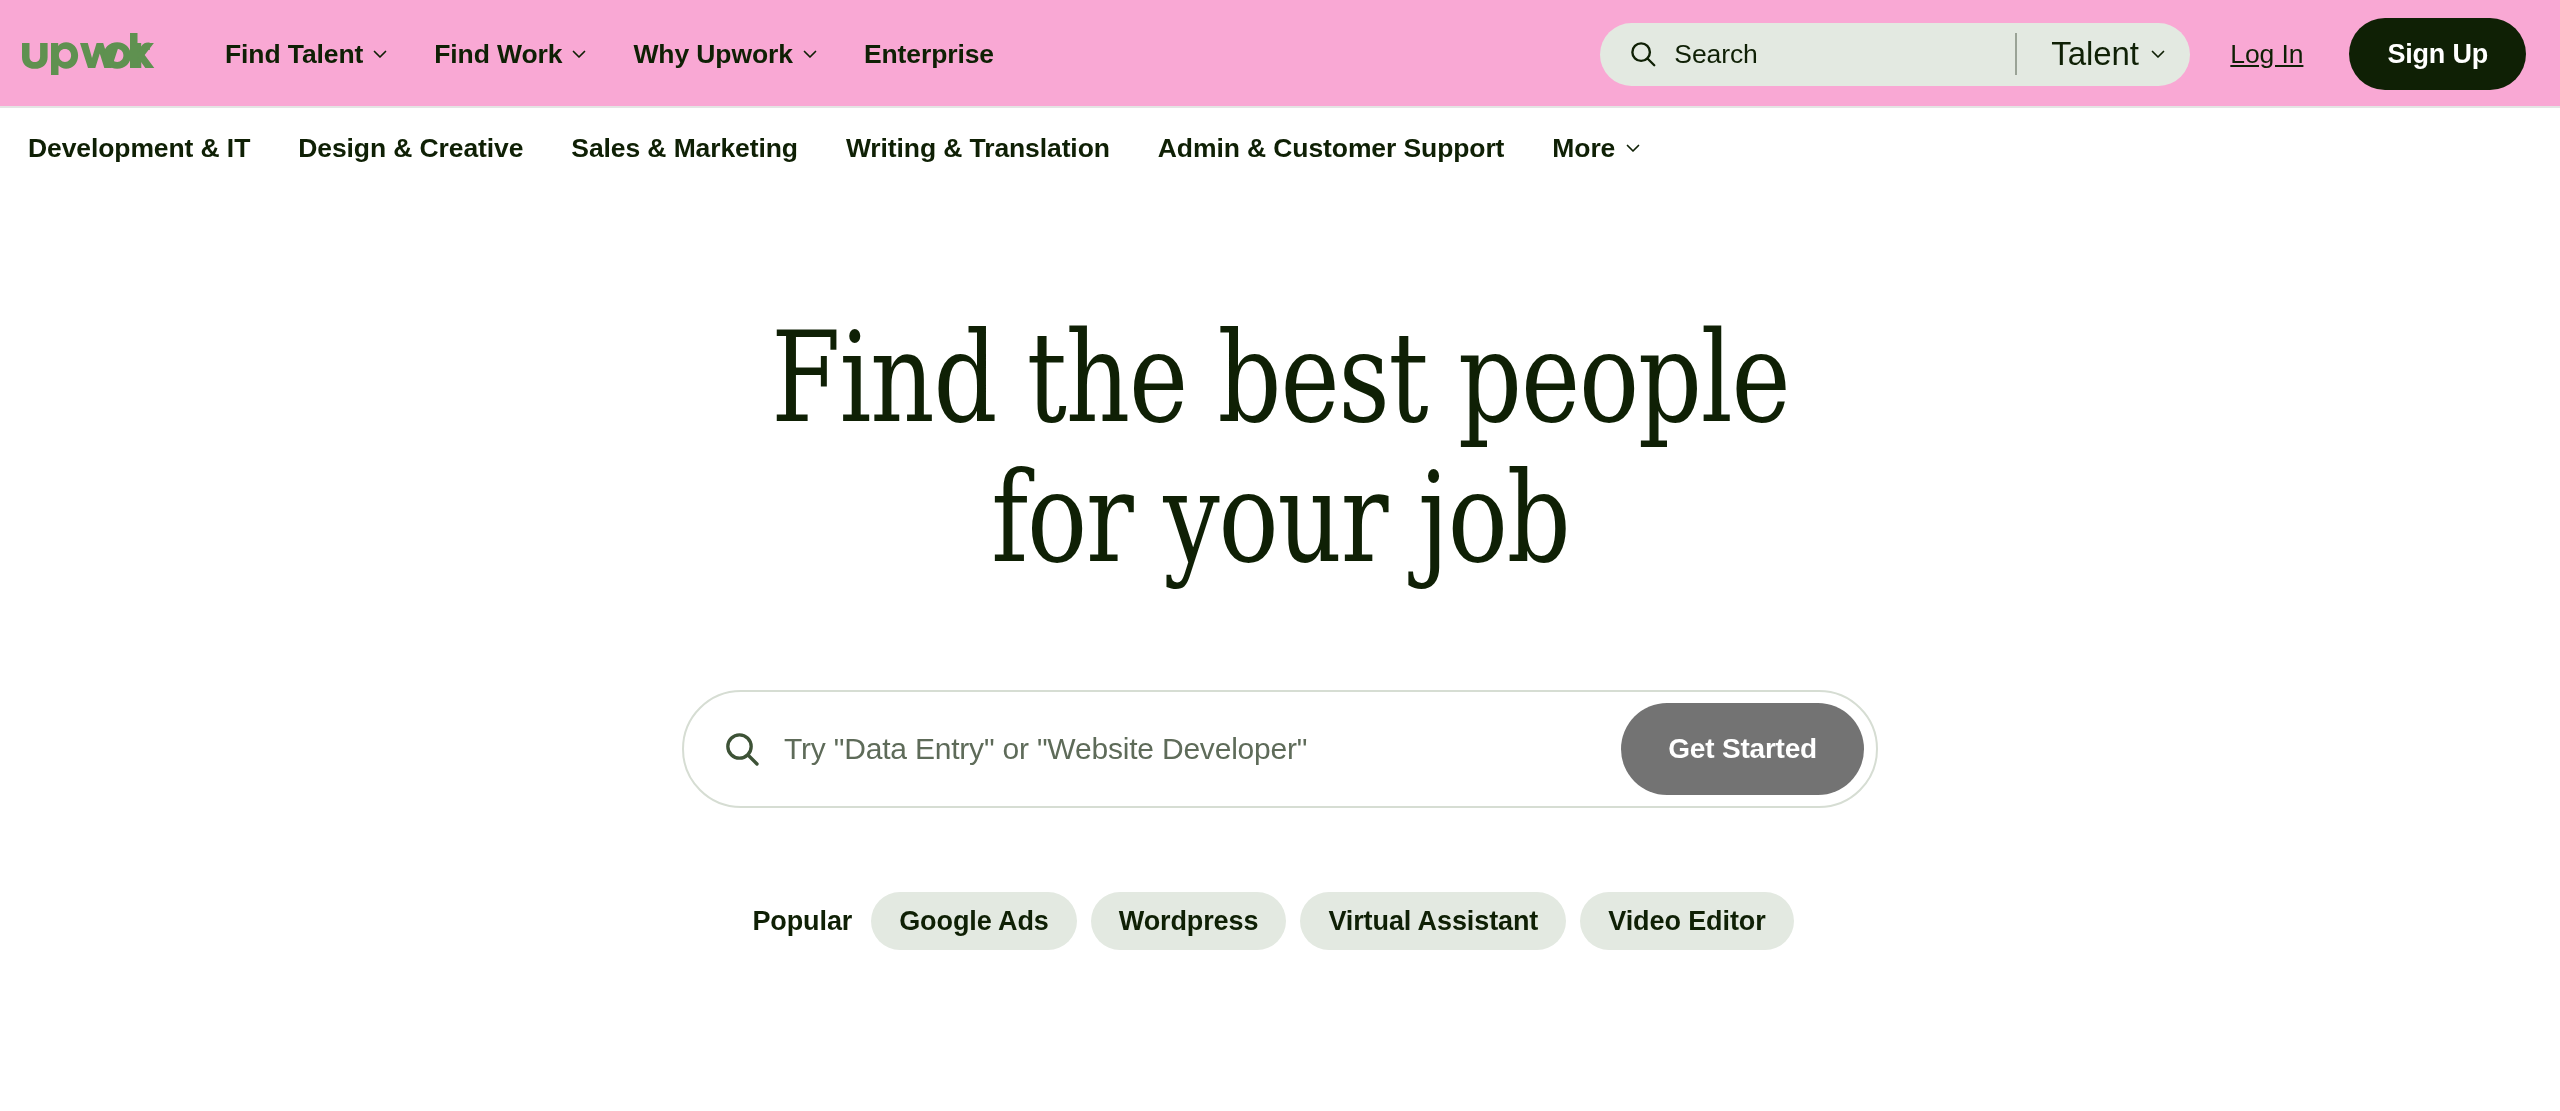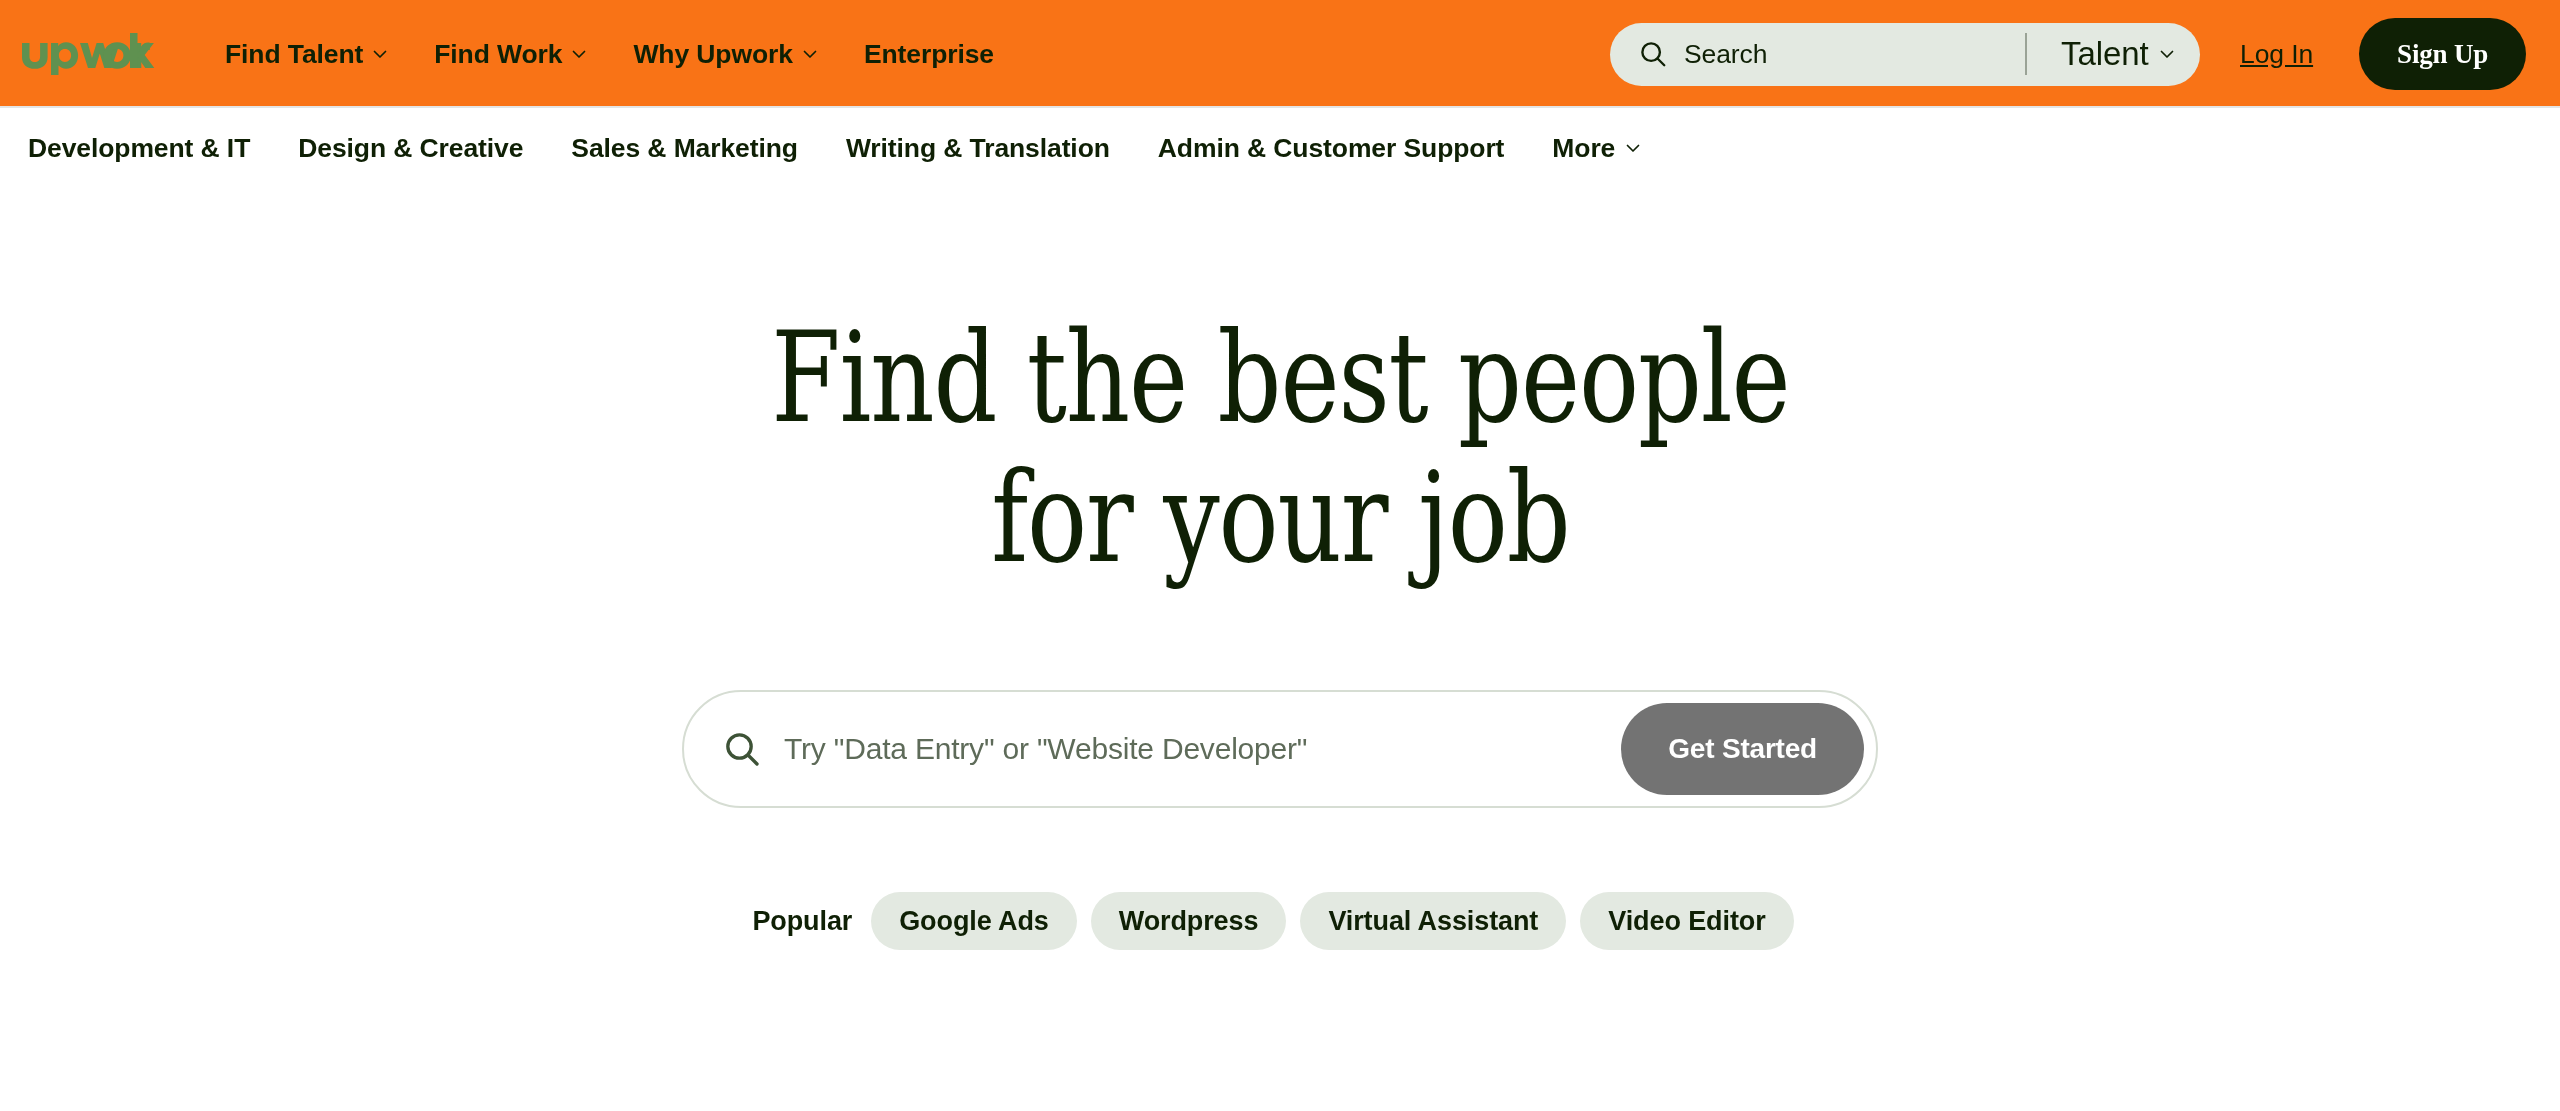--- a/index.html
+++ b/index.html
@@ -17,21 +17,21 @@
     -webkit-font-smoothing: antialiased;
   }
 
   
   .top-header {
     height: 108px;
     width: 100%;
     display: flex;
     align-items: center;
     padding: 0 34px 0 20px;
-    background: #f97316;
+    background: #f9a8d4;
     position: relative;
   }
 
   .logo {
     display: flex;
     align-items: center;
     margin-right: 44px;
     padding-left: 0px;
   }
   .logo svg { display: block; }
@@ -128,21 +128,21 @@
     margin-left: 10px;
     cursor: pointer;
     white-space: nowrap;
     letter-spacing: -0.1px;
     text-align: right;
   }
 
   .signup-btn {
     background: #0f2005;
     color: #ffffff;
-    font-family: Liberation Serif, serif;
+    font-family: Liberation Sans, sans-serif;
     font-size: 27px;
     font-weight: 700;
     border: none;
     border-radius: 999px;
     height: 72px;
     padding: 0 38px;
     margin-left: 16px;
     cursor: pointer;
     letter-spacing: -0.2px;
     white-space: nowrap;

